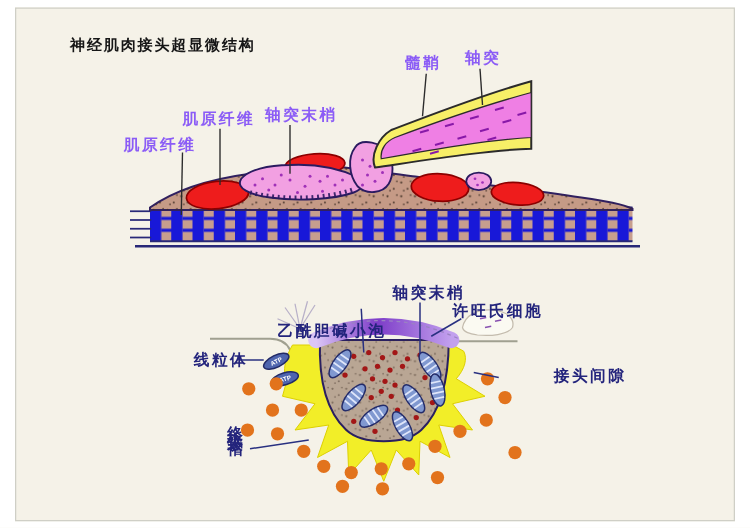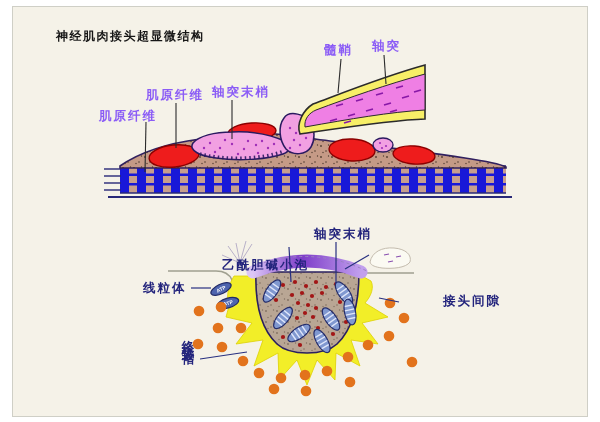--- a/index.html
+++ b/index.html
@@ -319,16 +319,17 @@
   <div id="title">神经肌肉接头超显微结构</div>
 
   <div class="label" style="left:324px;top:42px;">髓鞘</div>
   <div class="label" style="left:372px;top:38px;text-align:right;">轴突</div>
   <div class="label" style="left:146px;top:87px;">肌原纤维</div>
   <div class="label" style="left:212px;top:84px;">轴突末梢</div>
   <div class="label" style="left:99px;top:108px;font-family:Liberation Mono, monospace;">肌原纤维</div>
 
   <div class="label blue" style="left:222px;top:229px;margin-top:28px;">乙酰胆碱小泡</div>
   <div class="label blue" style="left:314px;top:226px;">轴突末梢</div>
-  <div class="label blue" style="left:143px;top:280px;">线粒体</div>
+  <div class="label blue" style="left:362px;top:241px;">许旺氏细胞</div>
+  <div class="label blue" style="left:155px;top:280px;">线粒体</div>
   <div class="label blue" style="left:396px;top:293px;margin-left:47px;">接头间隙</div>
   <div class="label blue vert" style="left:179px;top:330px;height:68px;">终板皱褶</div>
 </div>
 
 </body></html>

